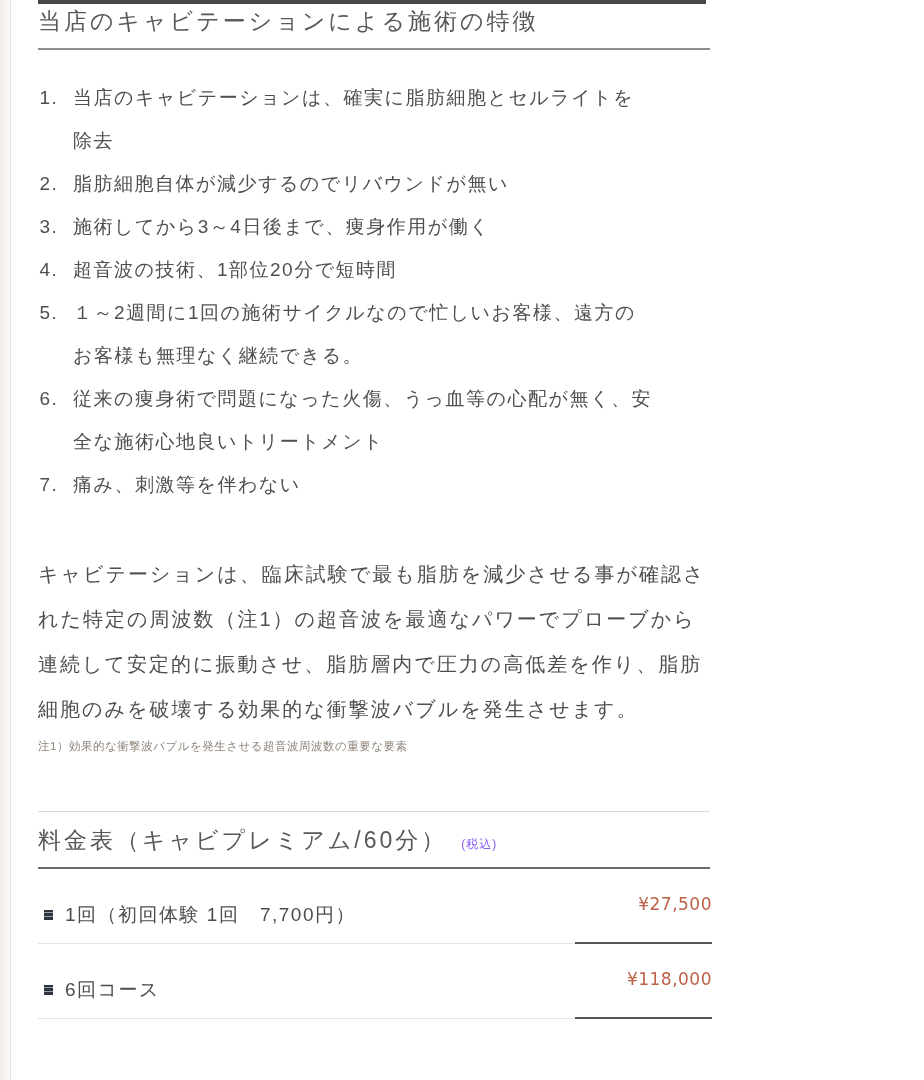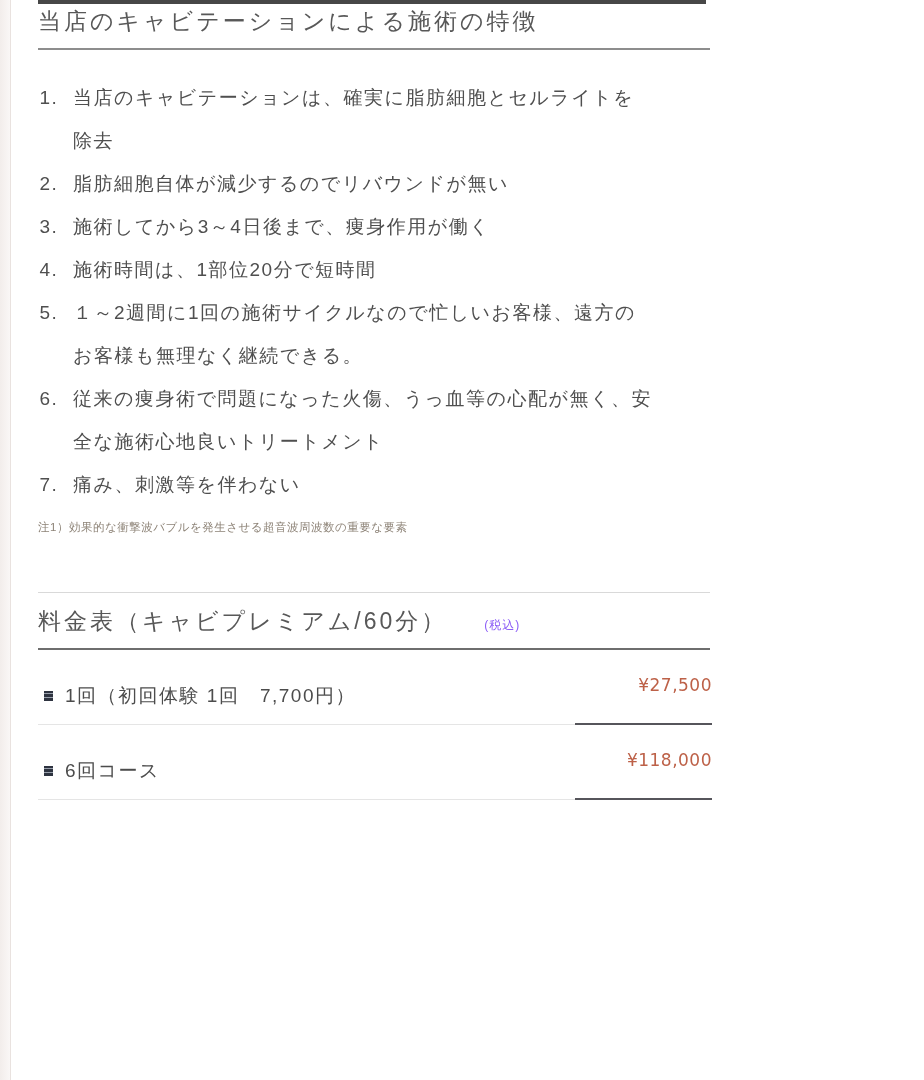--- a/index.html
+++ b/index.html
@@ -41,28 +41,28 @@
     line-height: 43px; max-width: 588px; padding-left: 8px;
   }
   ol.features li::marker { color: #4f4f4f; }
 
   .para {
     margin-top: 46px; font-size: 20px; letter-spacing: 2px;
     line-height: 45px; color: #4f4f4f; width: 674px;
   }
   .para.first { margin-top: 44px; }
   .footnote {
-    margin-top: 13px; font-size: 11.5px; letter-spacing: 0.5px;
+    margin-top: 6px; font-size: 11.5px; letter-spacing: 0.5px;
     color: #8d8377; line-height: 1.5;
   }
 
   
   .pricing { margin-top: 56px; }
   .pricing-top-rule { border: none; border-top: 1px solid #d9d9d9; width: 672px; }
-  .pricing-head { display: flex; align-items: baseline; padding: 13px 0 11px 0; gap: 23px; }
+  .pricing-head { display: flex; align-items: baseline; padding: 13px 0 11px 0; }
   .pricing-title {
     font-size: 23px; font-weight: 400; color: #585858; letter-spacing: 3px;
   }
   .tax-note { font-size: 12px; color: #8b5cf6; margin-left: 14px; letter-spacing: 1px; }
   .pricing-bottom-rule { border: none; border-top: 2px solid #6e6e6e; width: 672px; }
 
   .price-row { display: flex; align-items: flex-end; margin-top: 25px; }
   .price-label-cell {
     flex: 1; display: flex; align-items: center;
     padding: 0 0 15px 6px;
@@ -92,27 +92,28 @@
 
     <div class="top-bar"></div>
 
     <h2 class="section-title">当店のキャビテーションによる施術の特徴</h2>
     <hr class="title-rule">
 
     <ol class="features">
       <li>当店のキャビテーションは、確実に脂肪細胞とセルライトを除去</li>
       <li>脂肪細胞自体が減少するのでリバウンドが無い</li>
       <li>施術してから3～4日後まで、痩身作用が働く</li>
-      <li>施術時間は、1部位20分で短時間</li>
+      <li>超音波の技術、1部位20分で短時間</li>
       <li>１～2週間に1回の施術サイクルなので忙しいお客様、遠方のお客様も無理なく継続できる。</li>
       <li>従来の痩身術で問題になった火傷、うっ血等の心配が無く、安全な施術心地良いトリートメント</li>
       <li>痛み、刺激等を伴わない</li>
     </ol>
 
 
+    <p class="para">キャビテーションは、臨床試験で最も脂肪を減少させる事が確認された特定の周波数（注1）の超音波を最適なパワーでプローブから連続して安定的に振動させ、脂肪層内で圧力の高低差を作り、脂肪細胞のみを破壊する効果的な衝撃波バブルを発生させます。</p>
 
     <p class="footnote">注1）効果的な衝撃波バブルを発生させる超音波周波数の重要な要素</p>
 
     <div class="pricing">
       <hr class="pricing-top-rule">
       <div class="pricing-head">
         <span class="pricing-title">料金表（キャビプレミアム/60分）</span>
         <span class="tax-note">(税込)</span>
       </div>
       <hr class="pricing-bottom-rule">

